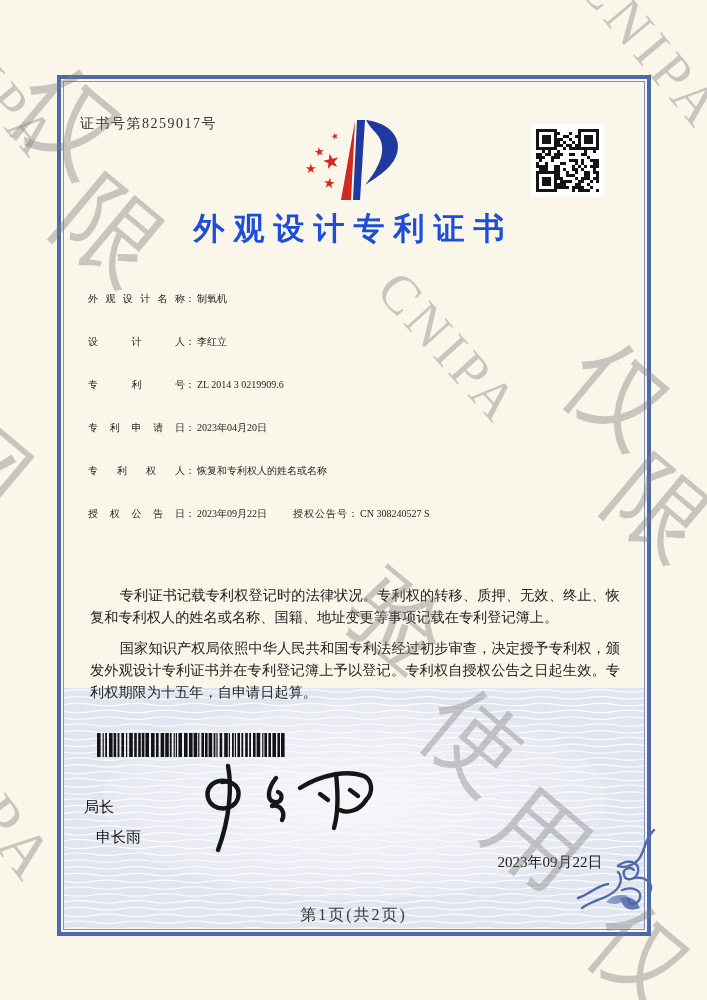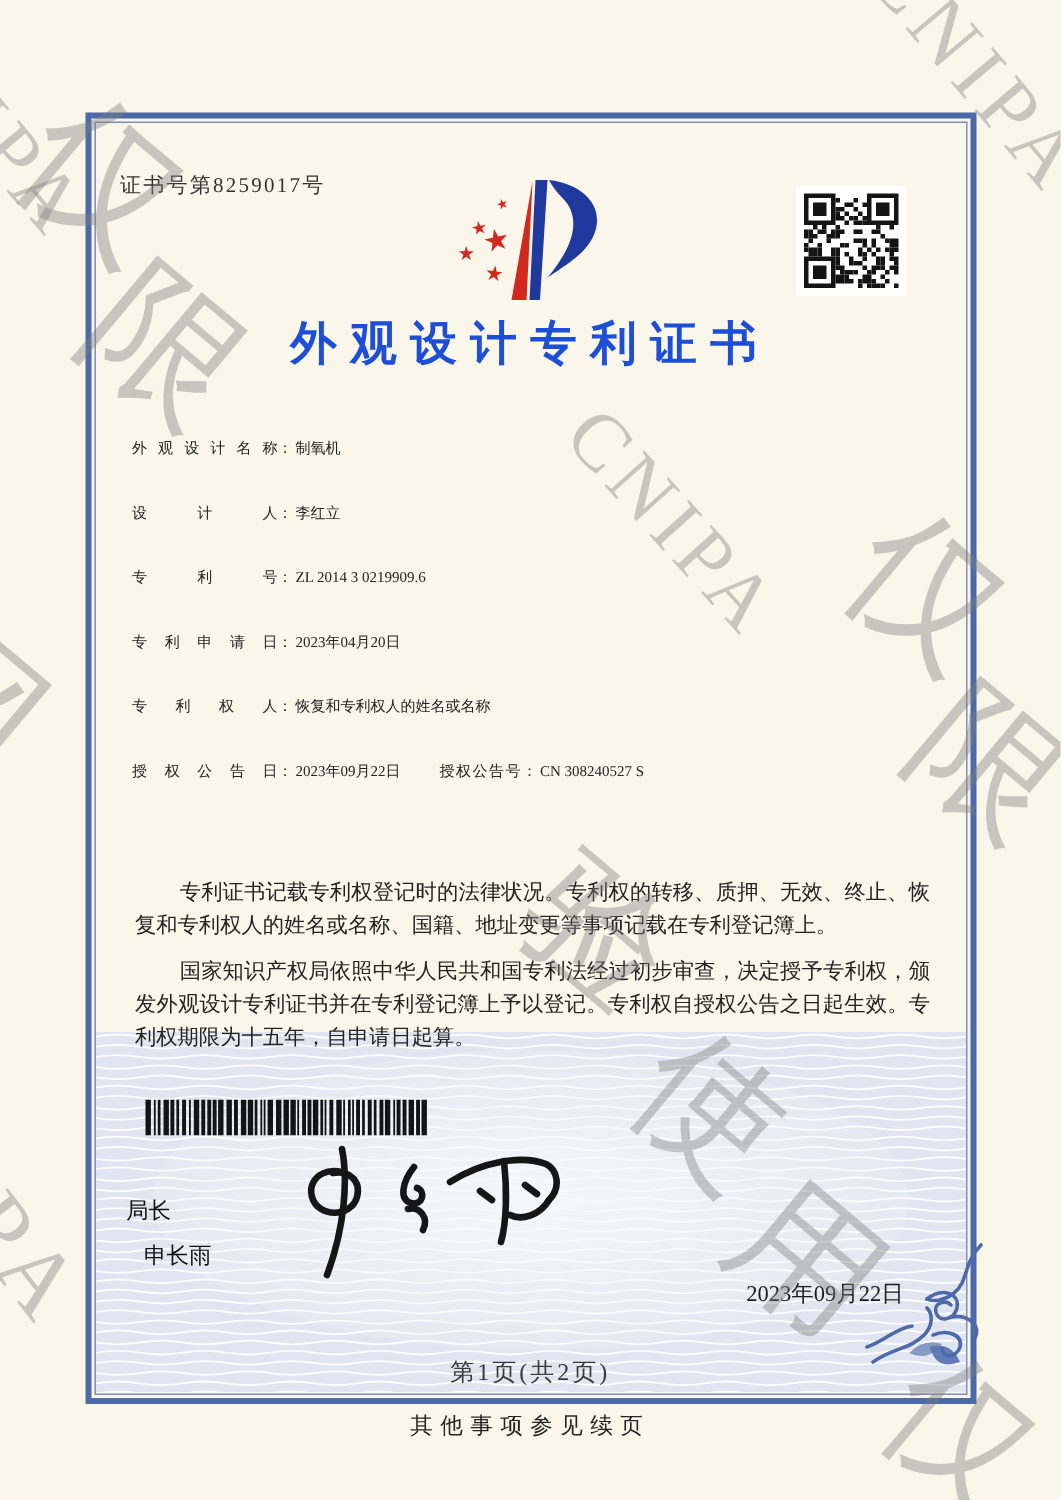--- a/index.html
+++ b/index.html
@@ -397,21 +397,20 @@
       <path d="M2,70 C14,66 20,58 32,56"></path>
       <path d="M46,62 C56,58 66,62 64,70 C62,77 52,78 52,71"></path>
       <path d="M58,50 C70,48 78,56 74,64"></path>
     </g>
     <path d="M44,70 q14,-4 20,10 q-16,6 -20,-10" fill="#4c69a9" opacity=".85"></path>
     <path d="M30,74 q10,-10 22,-6 q-8,12 -22,6" fill="#5d77b0" opacity=".7"></path>
   </svg>
 
   <div class="page-num">第1页(共2页)</div>
 
-  <div class="footer-note">其他事项参见续页</div>
 
   <div id="wm">
       <div class="wm" style="left: -55px; top: -15px; font-size: 56px; letter-spacing: 6px; transform: rotate(50deg);">CNIPA</div>
       <div class="wm" style="left: 62px; top: 48px; font-size: 104px; letter-spacing: 0px; transform: rotate(40deg);">仅</div>
       <div class="wm" style="left: 104px; top: 162px; font-size: 100px; letter-spacing: 0px; transform: rotate(40deg);">限</div>
       <div class="wm" style="left: 610px; top: -45px; font-size: 56px; letter-spacing: 6px; transform: rotate(50deg);">CNIPA</div>
       <div class="wm" style="left: -30px; top: 395px; font-size: 100px; letter-spacing: 0px; transform: rotate(40deg);">网</div>
       <div class="wm" style="left: 408px; top: 262px; font-size: 54px; letter-spacing: 5px; transform: rotate(48deg);">CNIPA</div>
       <div class="wm" style="left: 612px; top: 325px; font-size: 100px; letter-spacing: 0px; transform: rotate(40deg);">仅</div>
       <div class="wm" style="left: 653px; top: 442px; font-size: 96px; letter-spacing: 0px; transform: rotate(40deg);">限</div>

